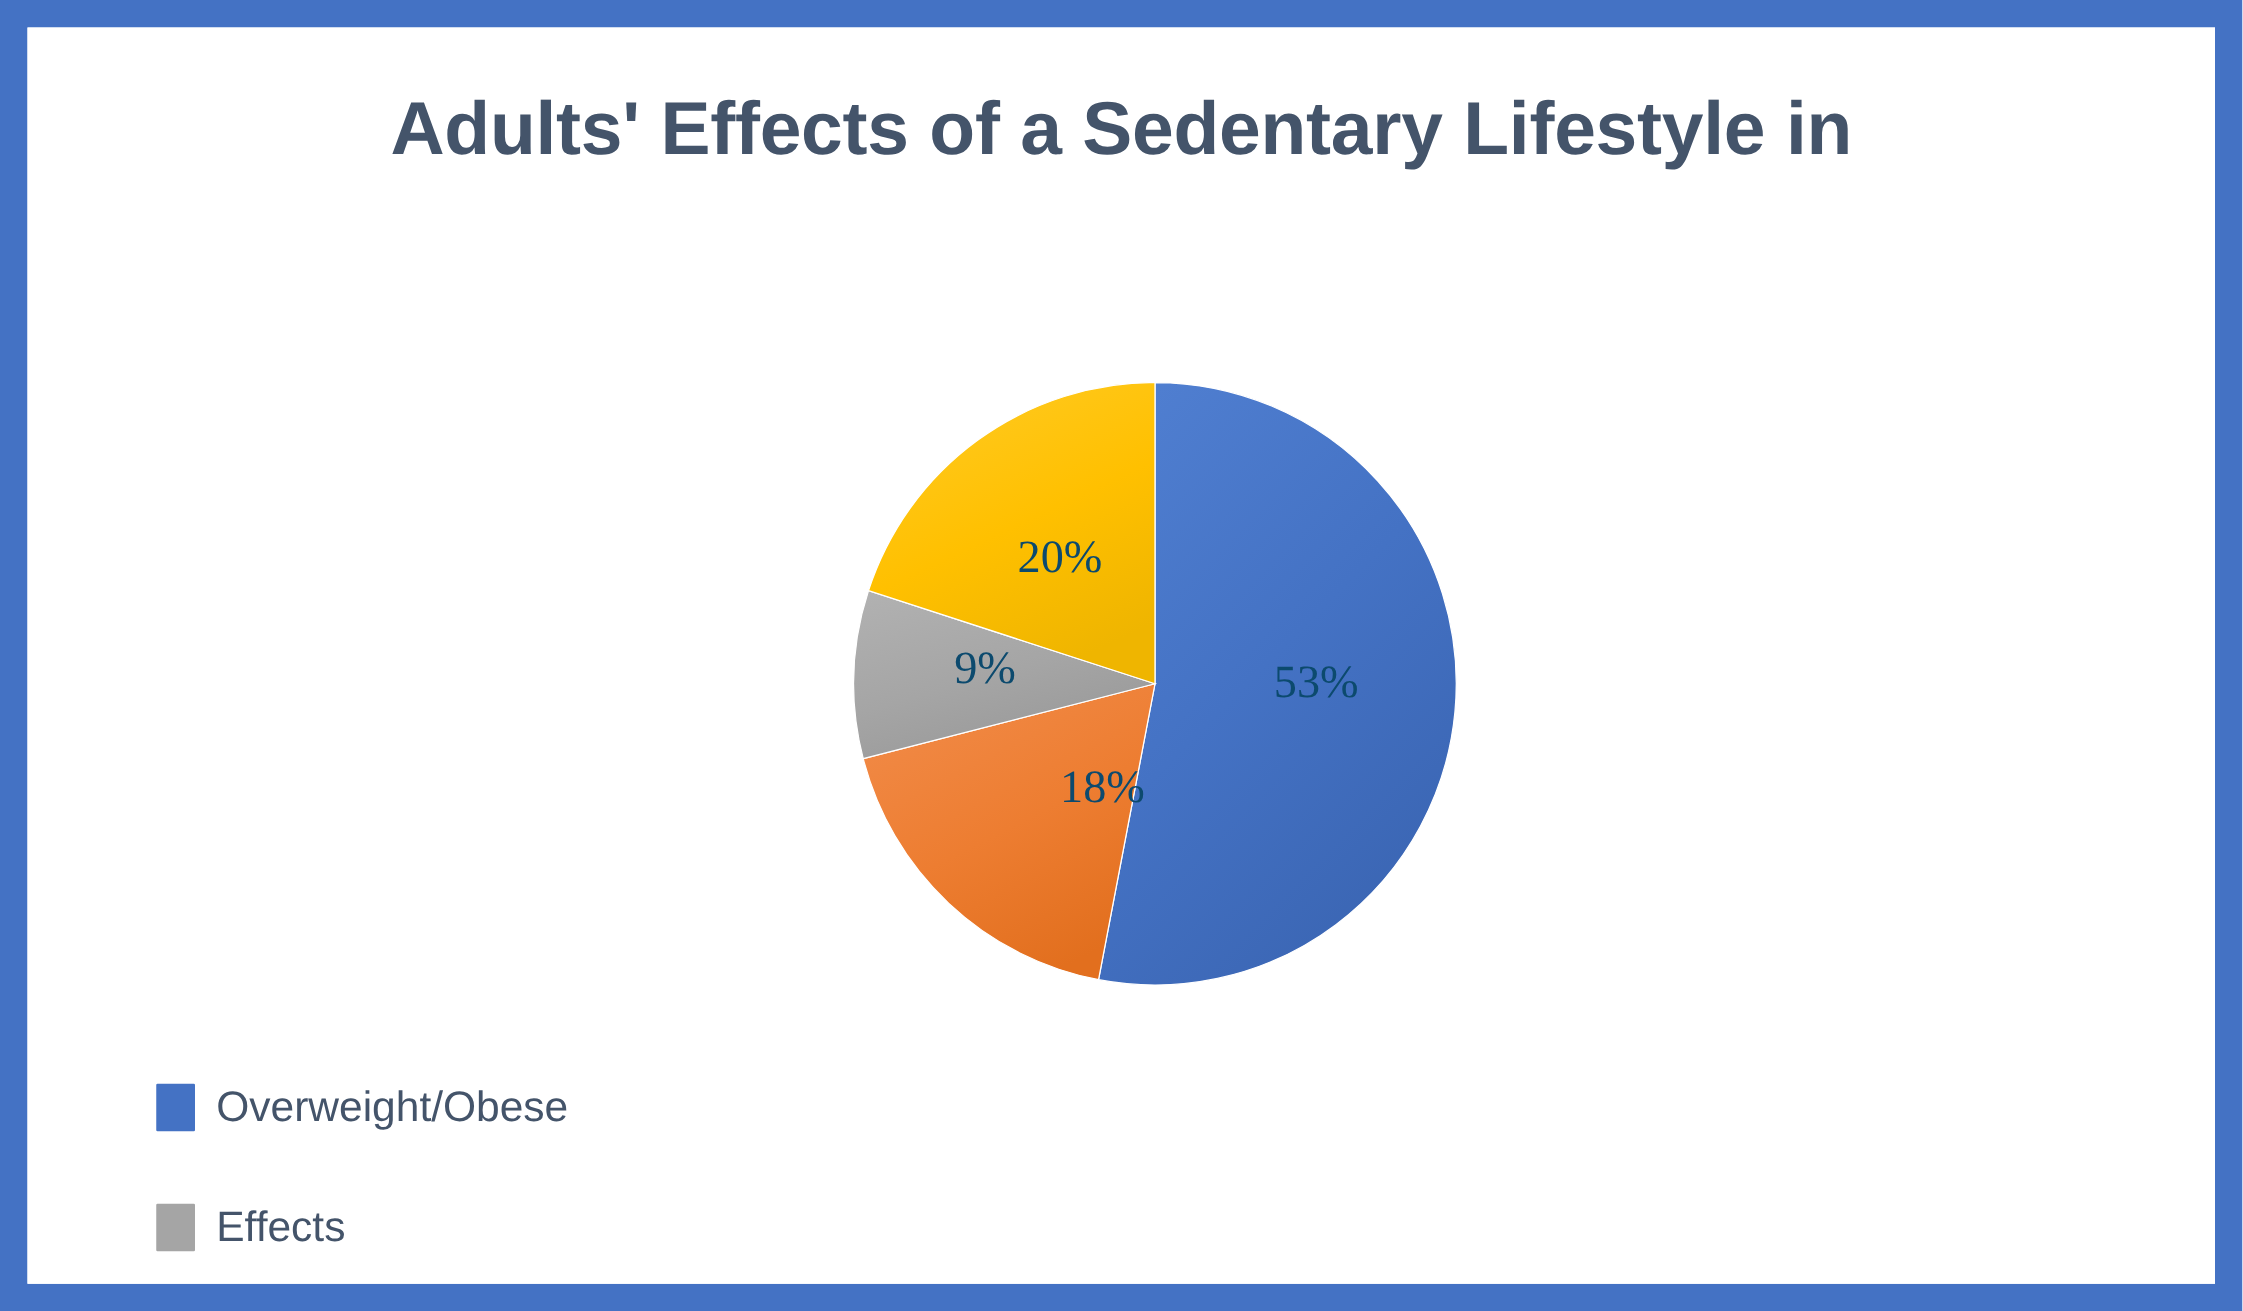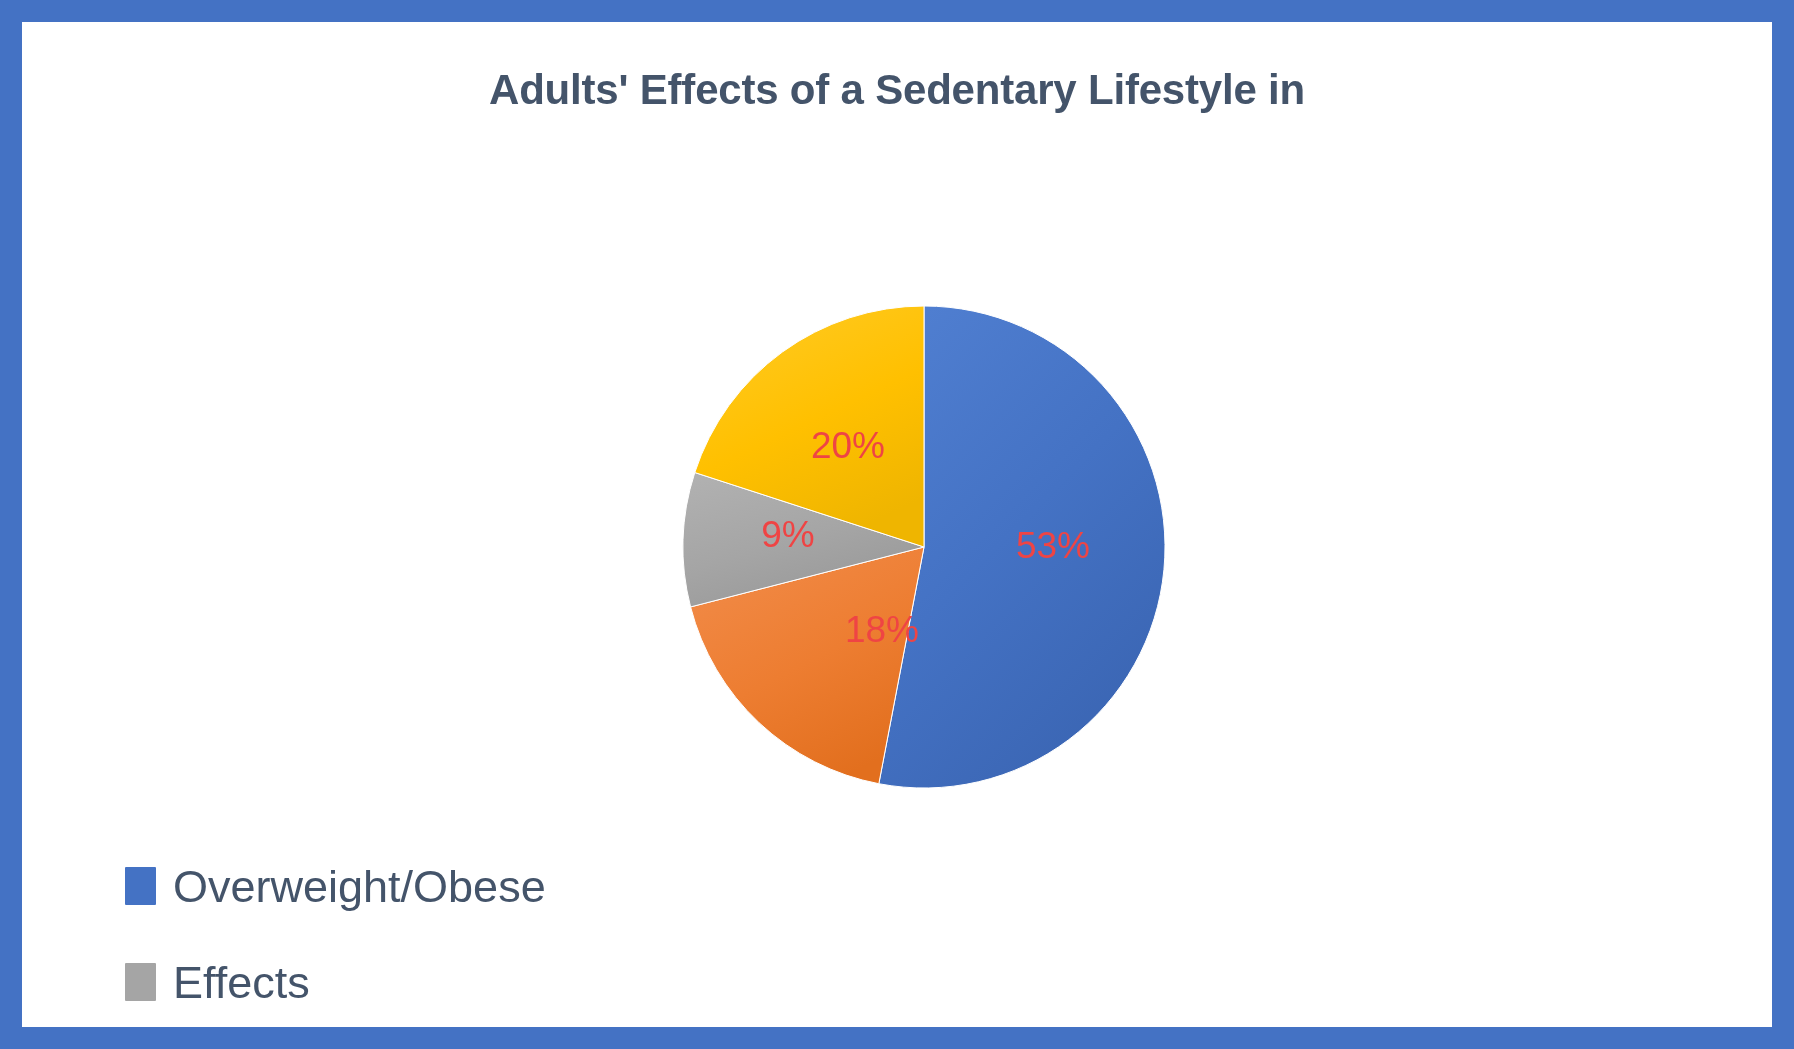--- a/index.html
+++ b/index.html
@@ -33,21 +33,21 @@
   }
 
   
   #chart-title {
     position: absolute;
     left: 0;
     top: 38px;
     width: 100%;
     text-align: center;
     font-family: "Liberation Sans", sans-serif;
-    font-size: 42px;
+    font-size: 60px;
     font-weight: bold;
     color: #44546A;
     line-height: 1.42;
     letter-spacing: -0.2px;
   }
   #chart-title .tline { display: block; white-space: pre; }
 
   
   #pie-area {
     position: absolute;
@@ -59,23 +59,23 @@
   #pie-svg {
     position: absolute;
     left: 660px;
     top: 283px;
     width: 484px;
     height: 484px;
   }
 
   .slice-label {
     position: absolute;
-    font-family: Liberation Sans, sans-serif;
+    font-family: Liberation Serif, serif;
     font-size: 37px;
-    color: #ef4444;
+    color: #0c4a6e;
     white-space: nowrap;
     transform: translate(-50%, -50%);
   }
 
   
   #legend {
     position: absolute;
     left: 103px;
     top: 816px;
     width: 1600px;
@@ -96,21 +96,21 @@
 
   .legend-swatch {
     width: 31px;
     height: 38px;
     flex: 0 0 auto;
     margin-right: 17px;
     border-radius: 1px;
   }
   .legend-label {
     font-family: "Liberation Sans", sans-serif;
-    font-size: 45px;
+    font-size: 34px;
     color: #44546A;
     line-height: 1;
     white-space: nowrap;
   }
 </style>
 </head>
 <body>
 
 <div id="slide">
   <div id="canvas">

